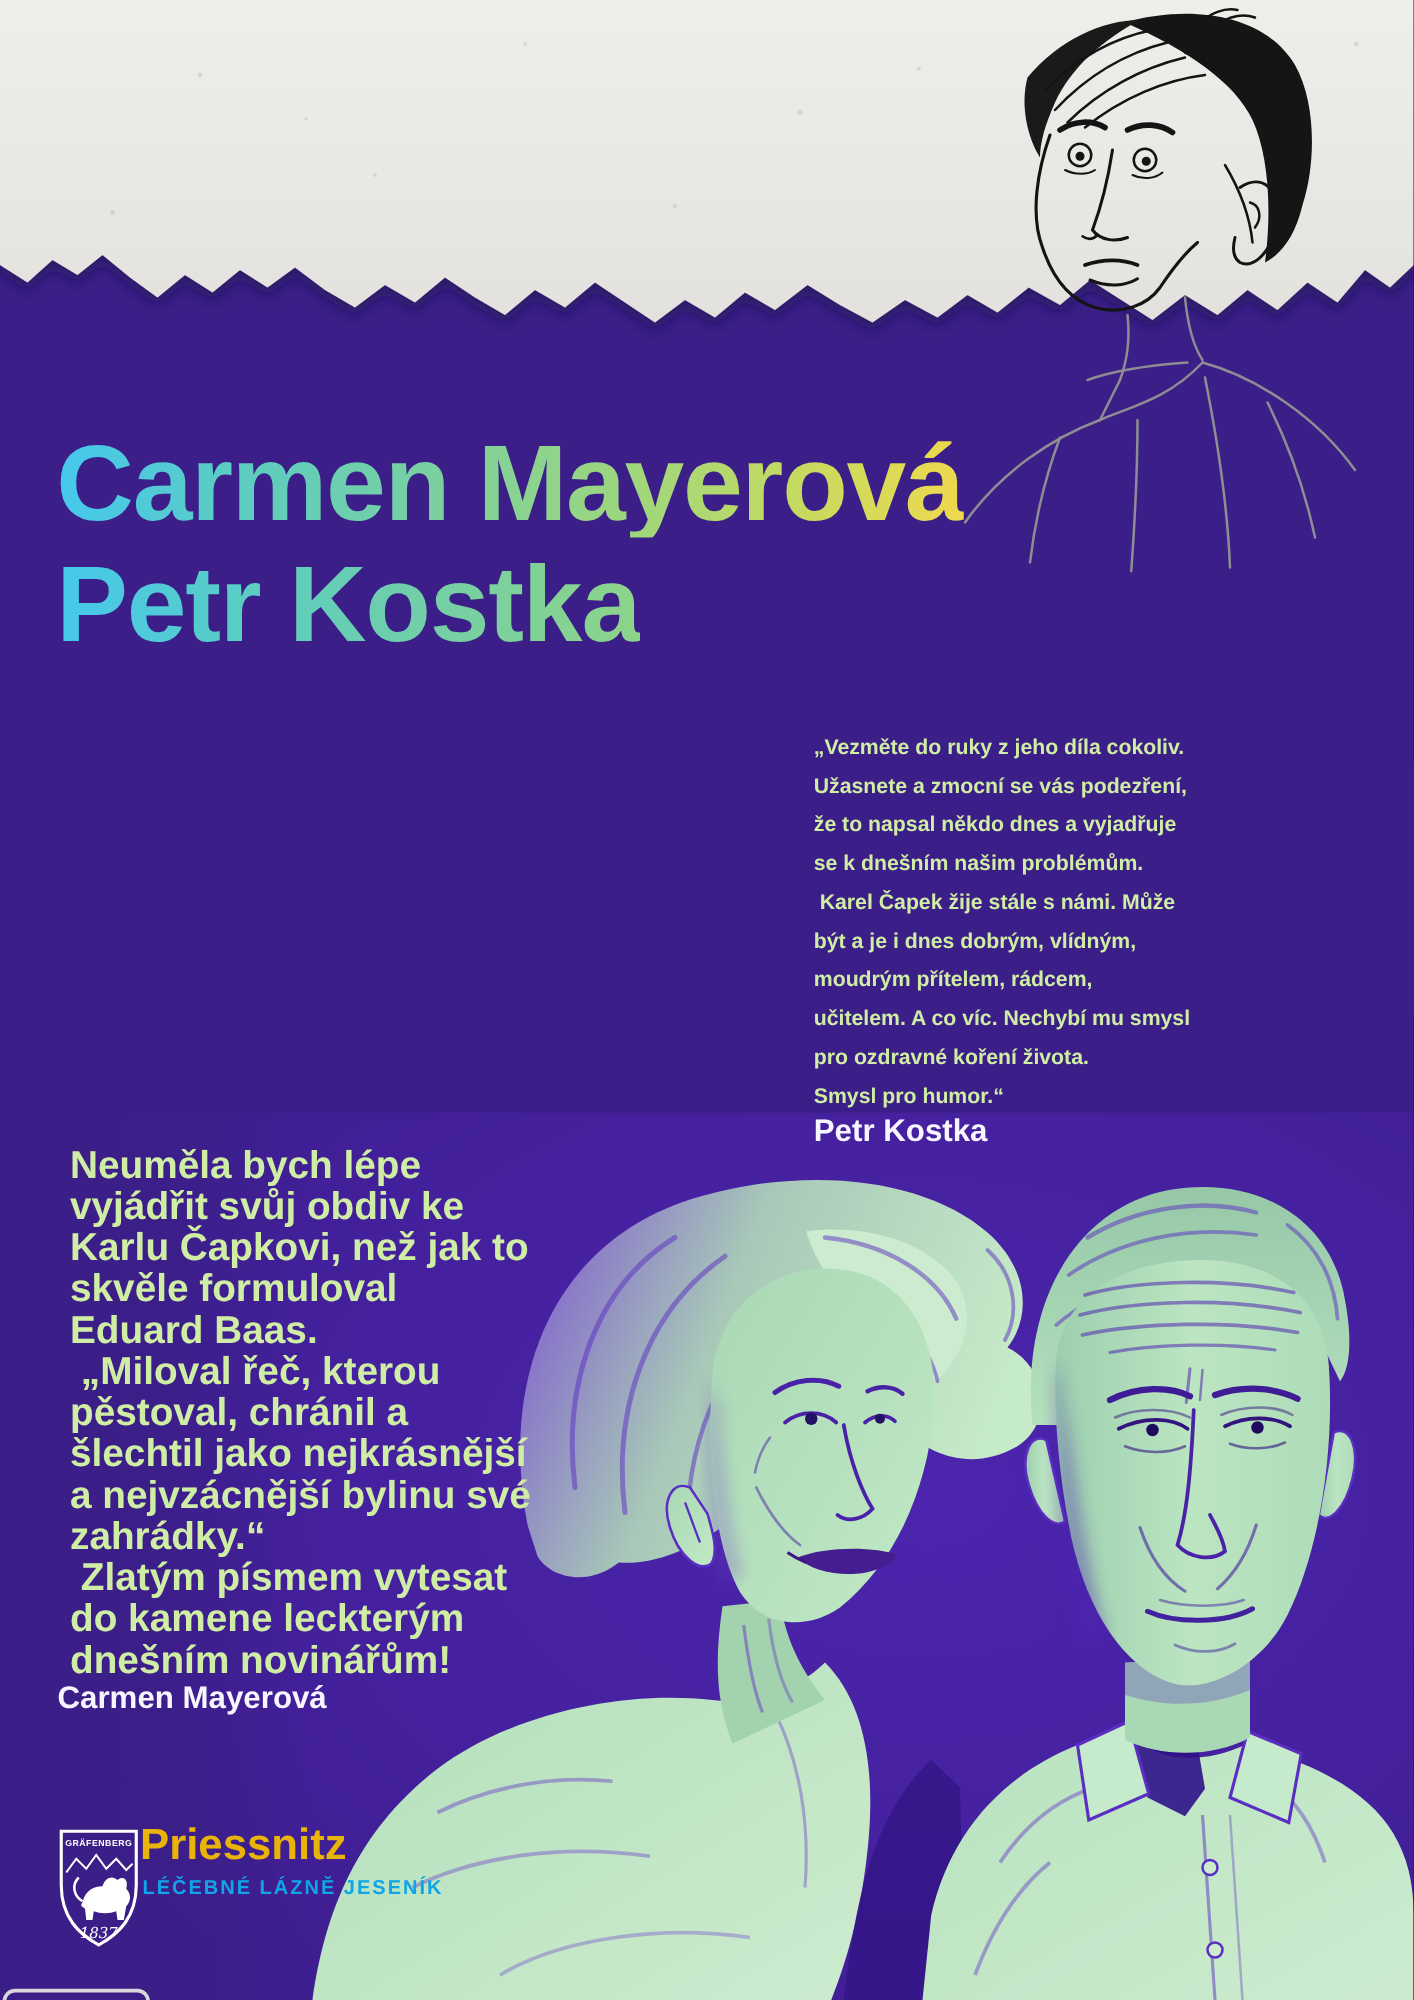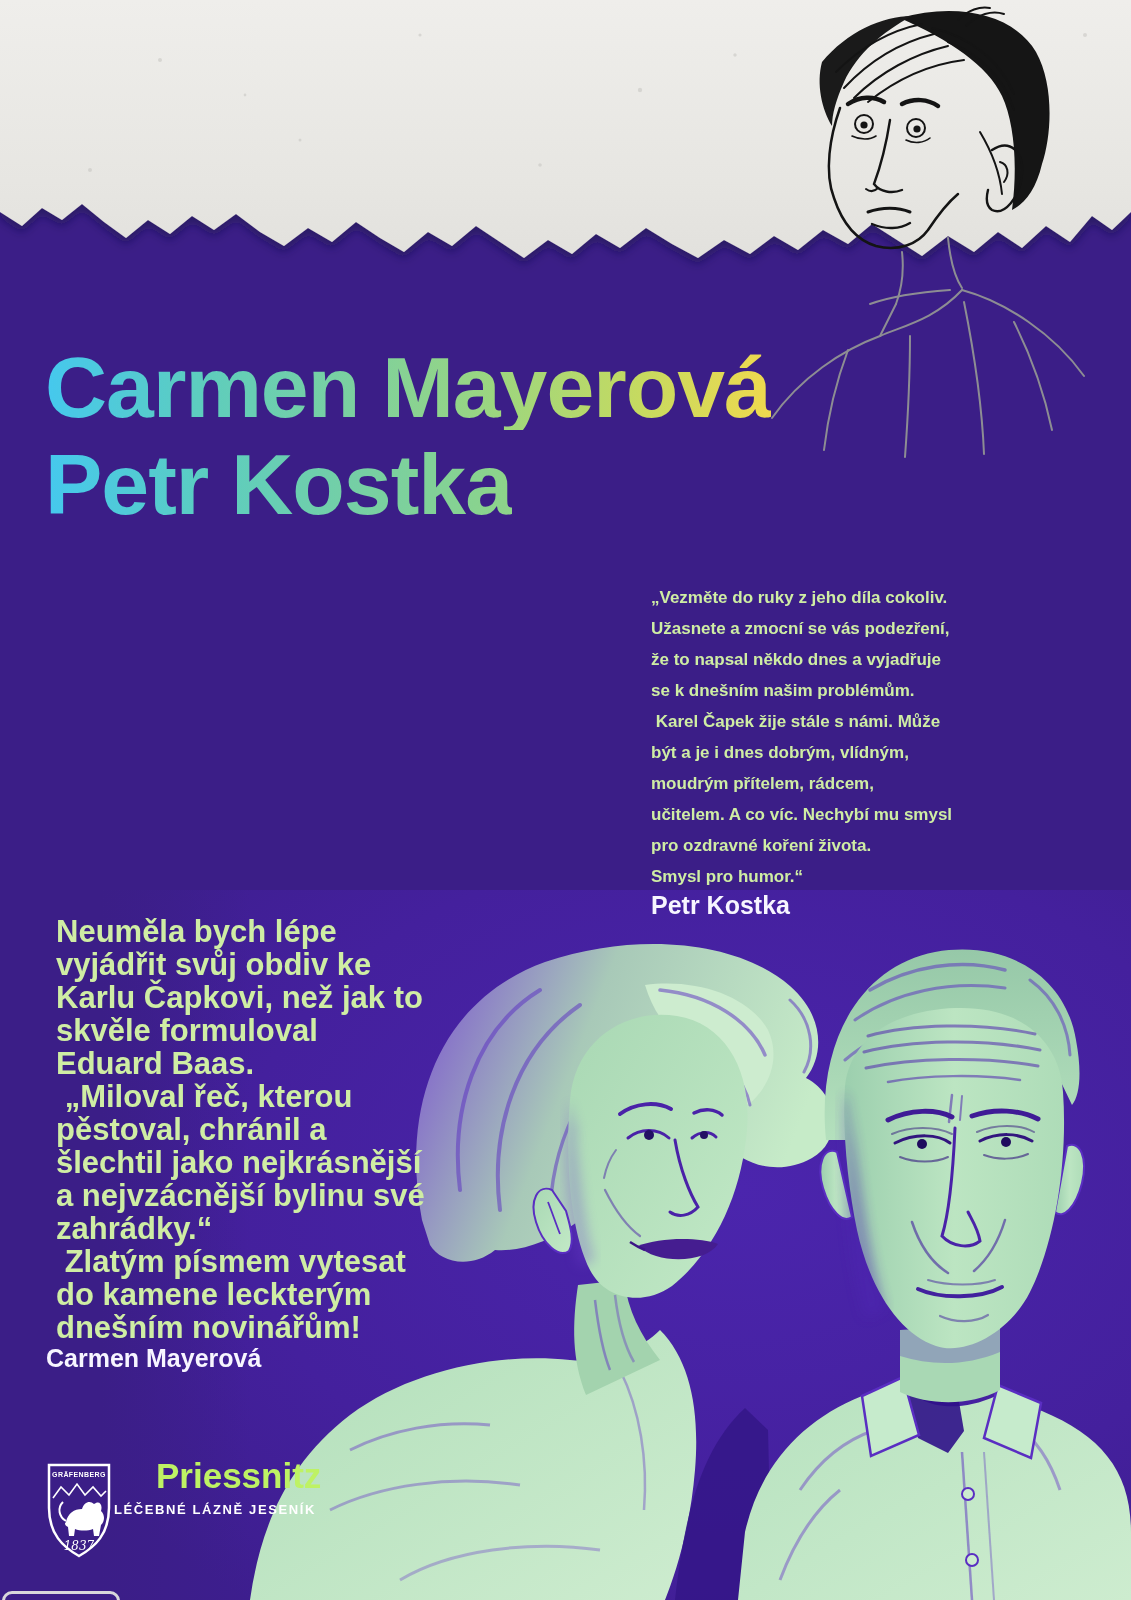--- a/index.html
+++ b/index.html
@@ -40,22 +40,22 @@
   
   .quote{z-index:3;font-weight:700;white-space:pre-wrap;color:#cfeda4;}
   .quote-right{left:651px;top:582px;width:478px;font-size:17px;line-height:31px;}
   .quote-right-attr{left:651px;top:891px;z-index:3;font-size:25px;font-weight:700;color:#f7f5ff;}
   .quote-left{left:56px;top:915px;width:382px;font-size:31px;line-height:33px;}
   .quote-left-attr{left:46px;top:1344px;z-index:3;font-size:25px;font-weight:700;color:#f7f5ff;}
   
   .duo-photo{left:100px;top:890px;z-index:1;}
   
   .logo-crest{left:44px;top:1450px;z-index:4;}
-  .logo-brand{left:112px;top:1456px;z-index:4;font-size:35px;font-weight:800;color:#bef264;letter-spacing:0;margin-left:44px;}
-  .logo-tagline{left:114px;top:1502px;z-index:4;font-size:13px;font-weight:700;color:#ffffff;letter-spacing:1.6px;}
+  .logo-brand{left:112px;top:1456px;z-index:4;font-size:35px;font-weight:800;color:#eab308;letter-spacing:0;}
+  .logo-tagline{left:114px;top:1502px;z-index:4;font-size:16px;font-weight:700;color:#0ea5e9;letter-spacing:1.6px;}
   .corner-box{left:2px;top:1591px;z-index:4;width:112px;height:24px;
     border:3px solid #d8d7db;border-radius:10px;background:transparent;}
 </style>
 </head>
 <body>
 
 <div class="poster">
 
   <svg class="abs paper-band" width="1131" height="290" viewBox="0 0 1131 290">
     <defs>

